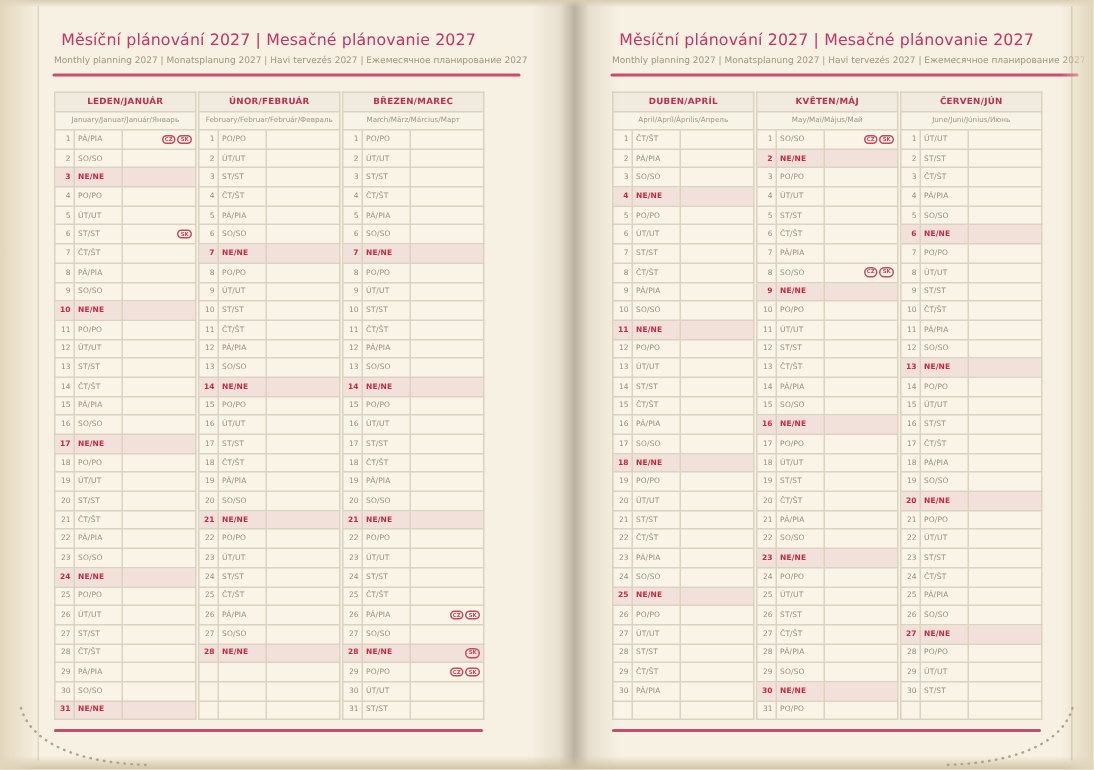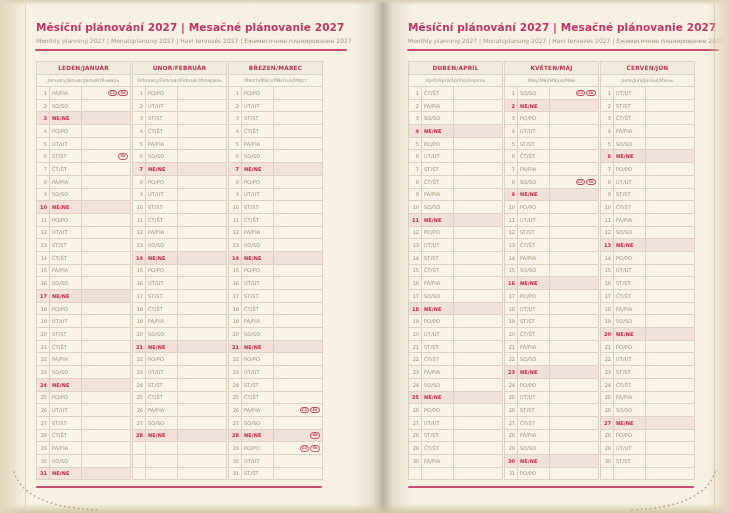--- a/index.html
+++ b/index.html
@@ -29,21 +29,21 @@
   .corner.br{right:12px;bottom:1px;transform:scaleX(-1);}
 
   .page{position:absolute;top:0;height:100%;z-index:2;}
   .page.left{left:28px;width:340px;}
   .page.right{left:402px;width:310px;}
   .page-inner{width:286px;padding-top:21px;}
   .page.left  .page-inner{margin-left:8px;}
   .page.right .page-inner{margin-left:6px;}
 
   .page-title{
-    margin:0;font-size:10.5px;line-height:13px;font-weight:bold;
+    margin:0;font-size:10.5px;line-height:13px;font-weight:normal;
     color:#c13468;text-align:center;letter-spacing:.1px;white-space:nowrap;
   }
   .page-subtitle{
     margin-top:3px;font-size:6px;line-height:7px;color:#a1957f;
     text-align:center;white-space:nowrap;
   }
   .title-rule{margin-top:5px;margin-left:-1px;width:312px;height:2px;
     background:#c74c72;border-radius:1px;}
   .months{display:flex;gap:2px;margin-top:10px;}
   .month{width:94px;}

